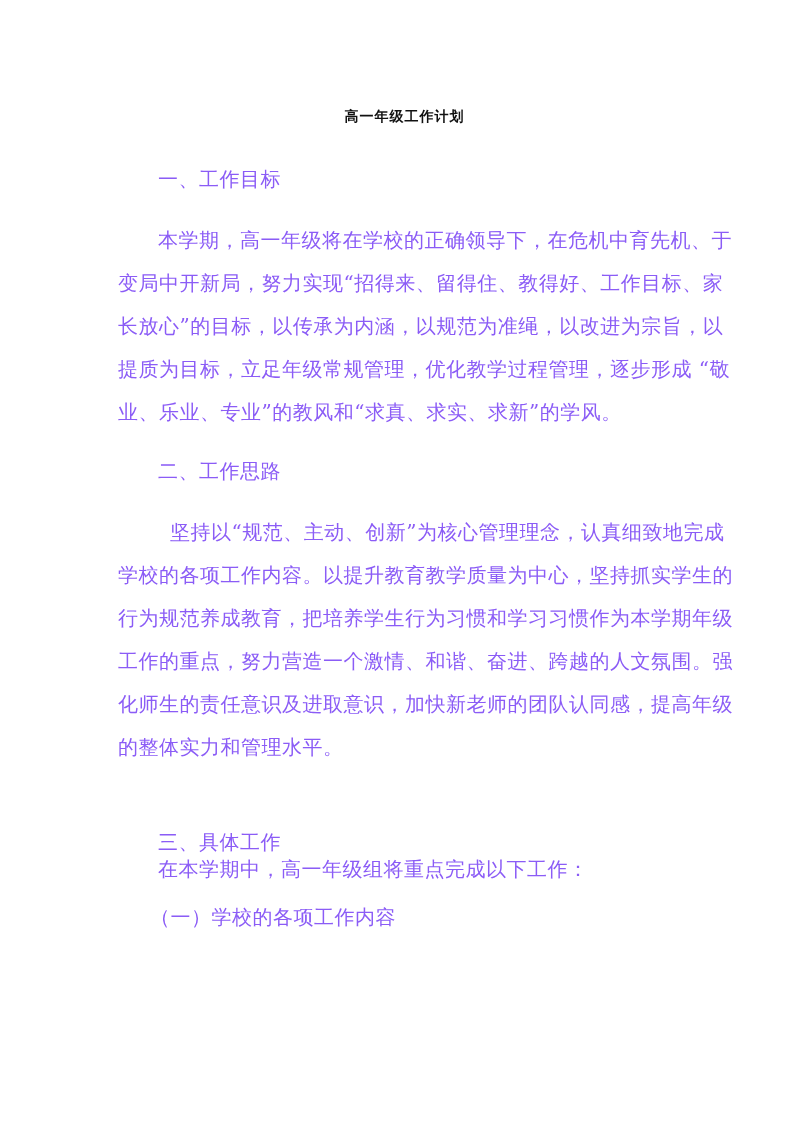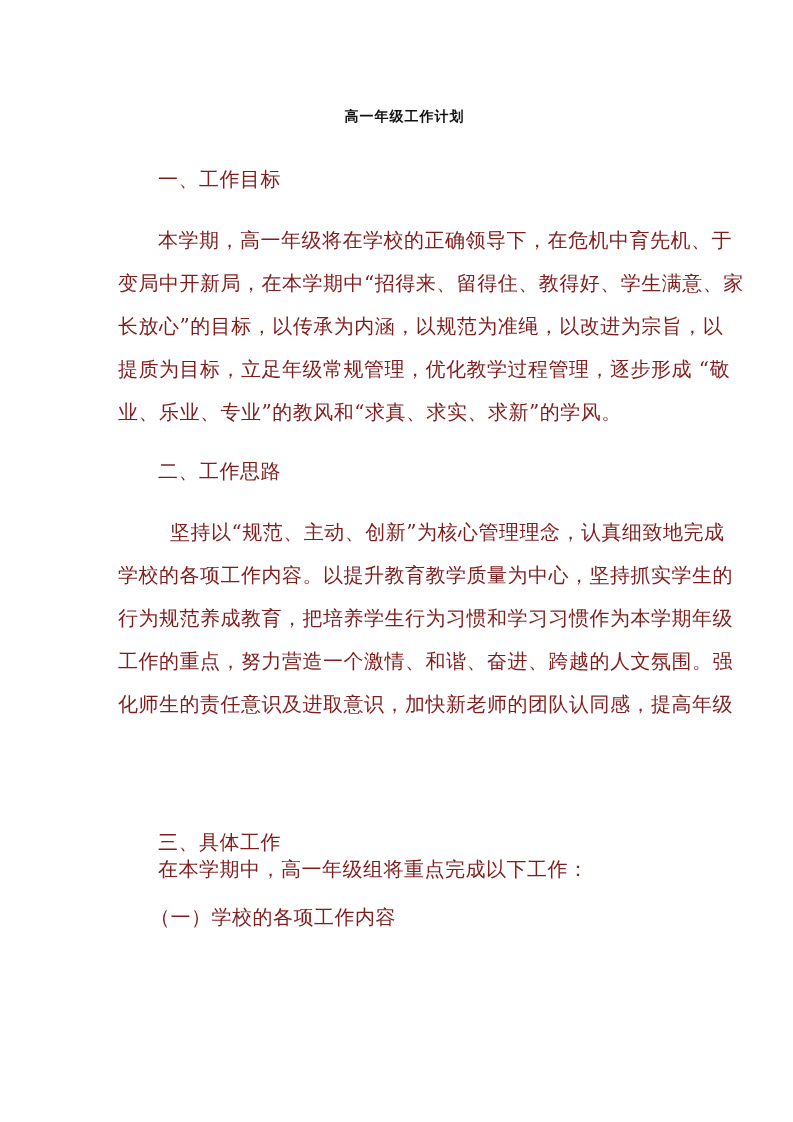--- a/index.html
+++ b/index.html
@@ -36,21 +36,21 @@
       color: #111;
     }
     .line {
       position: absolute;
       left: 118px;
       width: 560px;
       font-size: 20px;
       line-height: 28px;
       white-space: nowrap;
       letter-spacing: 0.5px;
-      color: #7f1d1d;
+      color: #8b5cf6;
     }
     .line.justify {
       text-align: justify;
       text-align-last: justify;
       width: 555px;
     }
     .indent {
       left: 158px;
     }
     .indent.justify {
@@ -63,32 +63,33 @@
 </head>
 <body>
 
 <div class="page">
 
   <div class="title" style="top:100px;">高一年级工作计划</div>
 
   <div class="line heading" style="top:165px;">一、工作目标</div>
 
   <div class="line justify indent" style="top:226px;">本学期，高一年级将在学校的正确领导下，在危机中育先机、于</div>
-  <div class="line justify" style="top:269px;">变局中开新局，在本学期中“招得来、留得住、教得好、学生满意、家</div>
+  <div class="line justify" style="top:269px;">变局中开新局，努力实现“招得来、留得住、教得好、工作目标、家</div>
   <div class="line justify" style="top:312px;">长放心”的目标，以传承为内涵，以规范为准绳，以改进为宗旨，以</div>
   <div class="line justify" style="top:355px;">提质为目标，立足年级常规管理，优化教学过程管理，逐步形成 “敬</div>
   <div class="line" style="top:398px;">业、乐业、专业”的教风和“求真、求实、求新”的学风。</div>
 
   <div class="line heading" style="top:457px;">二、工作思路</div>
 
   <div class="line justify indent" style="top:518px;margin-left:12px;">坚持以“规范、主动、创新”为核心管理理念，认真细致地完成</div>
   <div class="line justify" style="top:561px;">学校的各项工作内容。以提升教育教学质量为中心，坚持抓实学生的</div>
   <div class="line justify" style="top:604px;">行为规范养成教育，把培养学生行为习惯和学习习惯作为本学期年级</div>
   <div class="line justify" style="top:647px;">工作的重点，努力营造一个激情、和谐、奋进、跨越的人文氛围。强</div>
   <div class="line justify" style="top:690px;">化师生的责任意识及进取意识，加快新老师的团队认同感，提高年级</div>
+  <div class="line" style="top:733px;">的整体实力和管理水平。</div>
 
   <div class="line heading" style="top:828px;">三、具体工作</div>
 
   <div class="line indent" style="top:843px;margin-top:12px;">在本学期中，高一年级组将重点完成以下工作：</div>
 
   <div class="line" style="top:903px; left:150px;">（一）学校的各项工作内容</div>
 
 </div>
 
 </body></html>

